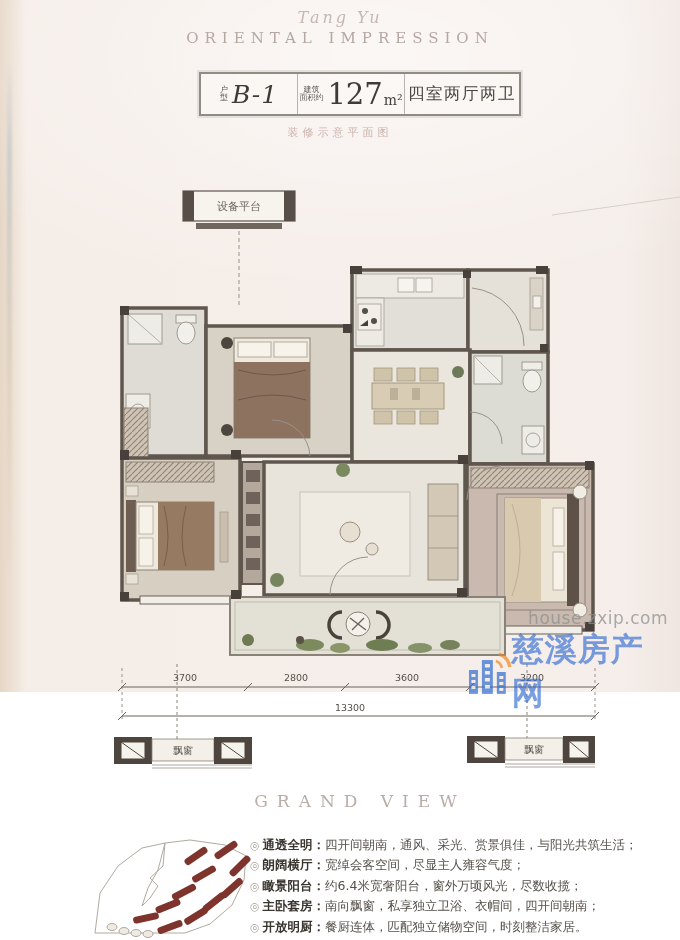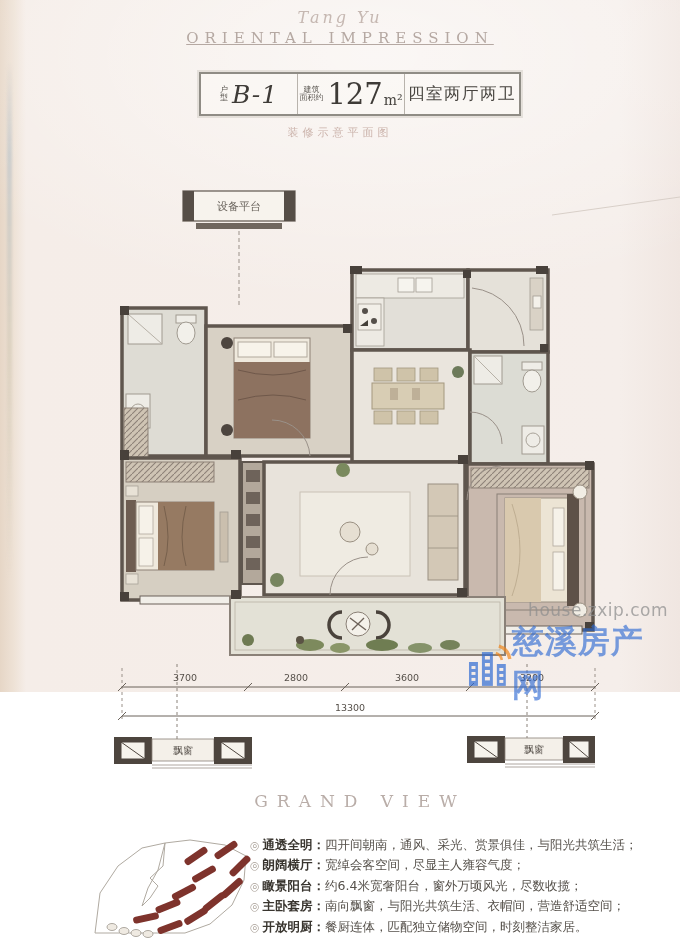--- a/index.html
+++ b/index.html
@@ -8,21 +8,21 @@
     background:
       radial-gradient(120% 60% at 55% 8%, rgba(255,255,255,.55), rgba(255,255,255,0) 60%),
       linear-gradient(90deg, #e6d6c6 0, #eee2d6 14px, #f5ede8 26px, #f5eeea 620px, #f0e6e1 680px),
       #f4ece8;
   }
   .edge-line{position:absolute;left:7px;top:60px;width:5px;height:520px;
     background:linear-gradient(180deg, rgba(170,190,205,0) 0, rgba(150,175,195,.35) 18%, rgba(190,185,160,.30) 55%, rgba(170,190,205,0) 100%);
     filter:blur(1px);}
   .brand{position:absolute;top:8px;left:0;width:680px;text-align:center;color:#bfb2ac;}
   .brand-script{font-family:"DejaVu Serif","Liberation Serif",serif;font-style:italic;font-size:16px;letter-spacing:3px;color:#c6b8b2;}
-  .brand-name{font-family:"DejaVu Serif","Liberation Serif",serif;font-size:15px;letter-spacing:6px;margin-top:2px;color:#b5a8a2;text-decoration:underline;}
+  .brand-name{font-family:"DejaVu Serif","Liberation Serif",serif;font-size:15px;letter-spacing:6px;margin-top:2px;color:#b5a8a2;}
   .header-badge{position:absolute;left:199px;top:72px;width:318px;height:40px;
     border:2px solid #8f8c85;box-shadow:0 0 0 2px rgba(205,199,191,.45);
     background:rgba(252,249,245,.5);display:flex;align-items:center;color:#45423e;}
   .hb-sec{display:flex;align-items:center;justify-content:center;height:100%;}
   .hb-sec1{width:96px;}
   .hb-sec2{width:106px;border-left:1px solid #b8b3ac;border-right:1px solid #b8b3ac;}
   .hb-sec3{flex:1;}
   .stack{display:flex;flex-direction:column;line-height:8px;font-size:8px;color:#5a5650;margin-right:4px;text-align:center;}
   .hb-big{font-family:"DejaVu Serif","Liberation Serif",serif;font-size:25px;letter-spacing:1px;color:#3e3b37;font-style:italic;}
   .hb-area{font-family:"DejaVu Serif","Liberation Serif",serif;font-size:29px;color:#3e3b37;}
@@ -31,21 +31,21 @@
   .subtitle{position:absolute;top:125px;left:0;width:680px;text-align:center;
     font-size:11px;letter-spacing:4px;color:#cbb3ab;}
   .plan-svg{position:absolute;left:0;top:0;width:680px;height:940px;}
   .grand-view{position:absolute;top:791px;left:0;width:680px;text-align:center;
     font-family:"DejaVu Serif","Liberation Serif",serif;font-size:17px;letter-spacing:9px;color:#b9adA8;color:#b9ada8;margin-left:20px;}
   .features{position:absolute;left:250px;top:835px;width:428px;font-size:12.5px;line-height:19.4px;color:#55504a;}
   .feat{white-space:nowrap;overflow:hidden;}
   .feat .bullet{color:#a89f96;font-size:11px;margin-right:3px;}
   .feat .lab{font-weight:bold;color:#39352f;}
   .feat .sep{font-weight:bold;color:#39352f;}
-  .watermark{position:absolute;right:2px;bottom:8px;width:212px;height:86px;opacity:.82;margin-top:29px;}
+  .watermark{position:absolute;right:2px;bottom:0;width:212px;height:86px;opacity:.82;margin-top:29px;}
   .wm-url{position:absolute;right:10px;top:2px;font-size:17px;color:#8f8f8f;letter-spacing:.5px;opacity:.9;}
   .wm-row{position:absolute;right:2px;top:22px;display:flex;align-items:center;}
   .wm-site{font-size:32px;font-weight:bold;color:#2e6ad3;letter-spacing:1px;opacity:.78;}
 </style>
 </head>
 <body>
 
 <div class="page">
   <div class="edge-line"></div>
 
@@ -329,21 +329,21 @@
     <div class="feat">
       <span class="bullet">◎</span><span class="lab">通透全明</span><span class="sep">：</span><span class="txt">四开间朝南，通风、采光、赏景俱佳，与阳光共筑生活；</span>
     </div>
     <div class="feat">
       <span class="bullet">◎</span><span class="lab">朗阔横厅</span><span class="sep">：</span><span class="txt">宽绰会客空间，尽显主人雍容气度；</span>
     </div>
     <div class="feat">
       <span class="bullet">◎</span><span class="lab">瞰景阳台</span><span class="sep">：</span><span class="txt">约6.4米宽奢阳台，窗外万顷风光，尽数收揽；</span>
     </div>
     <div class="feat">
-      <span class="bullet">◎</span><span class="lab">主卧套房</span><span class="sep">：</span><span class="txt">南向飘窗，与阳光共筑生活、衣帽间，营造舒适空间；</span>
+      <span class="bullet">◎</span><span class="lab">主卧套房</span><span class="sep">：</span><span class="txt">南向飘窗，私享独立卫浴、衣帽间，四开间朝南；</span>
     </div>
     <div class="feat">
       <span class="bullet">◎</span><span class="lab">开放明厨</span><span class="sep">：</span><span class="txt">餐厨连体，匹配独立储物空间，时刻整洁家居。</span>
     </div>
   </div>
 
   <div class="watermark">
     <div class="wm-url">house.zxip.com</div>
     <div class="wm-row">
       <svg width="46" height="48" viewBox="0 0 46 48">

